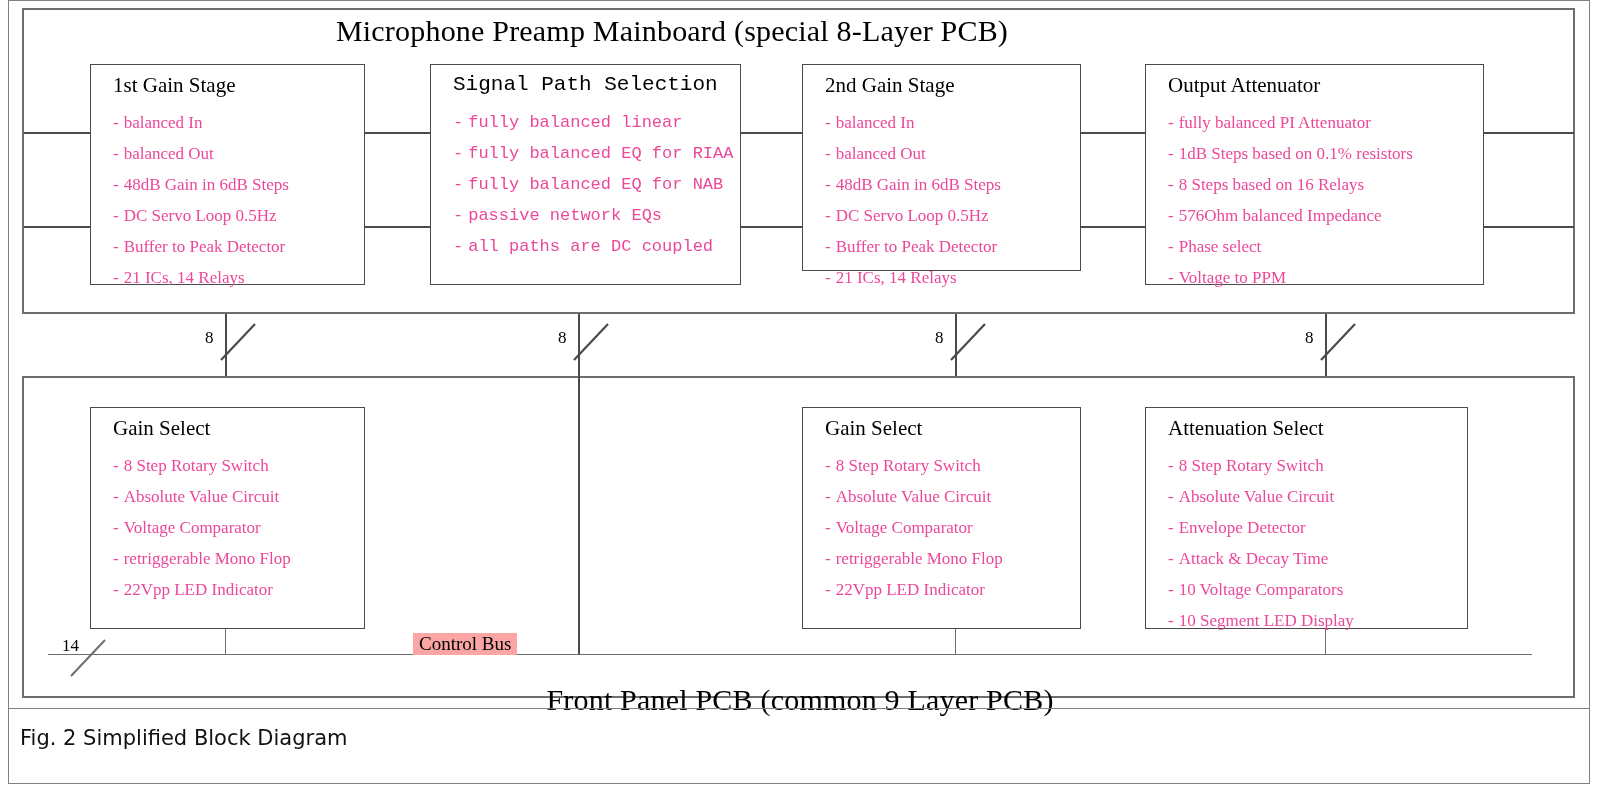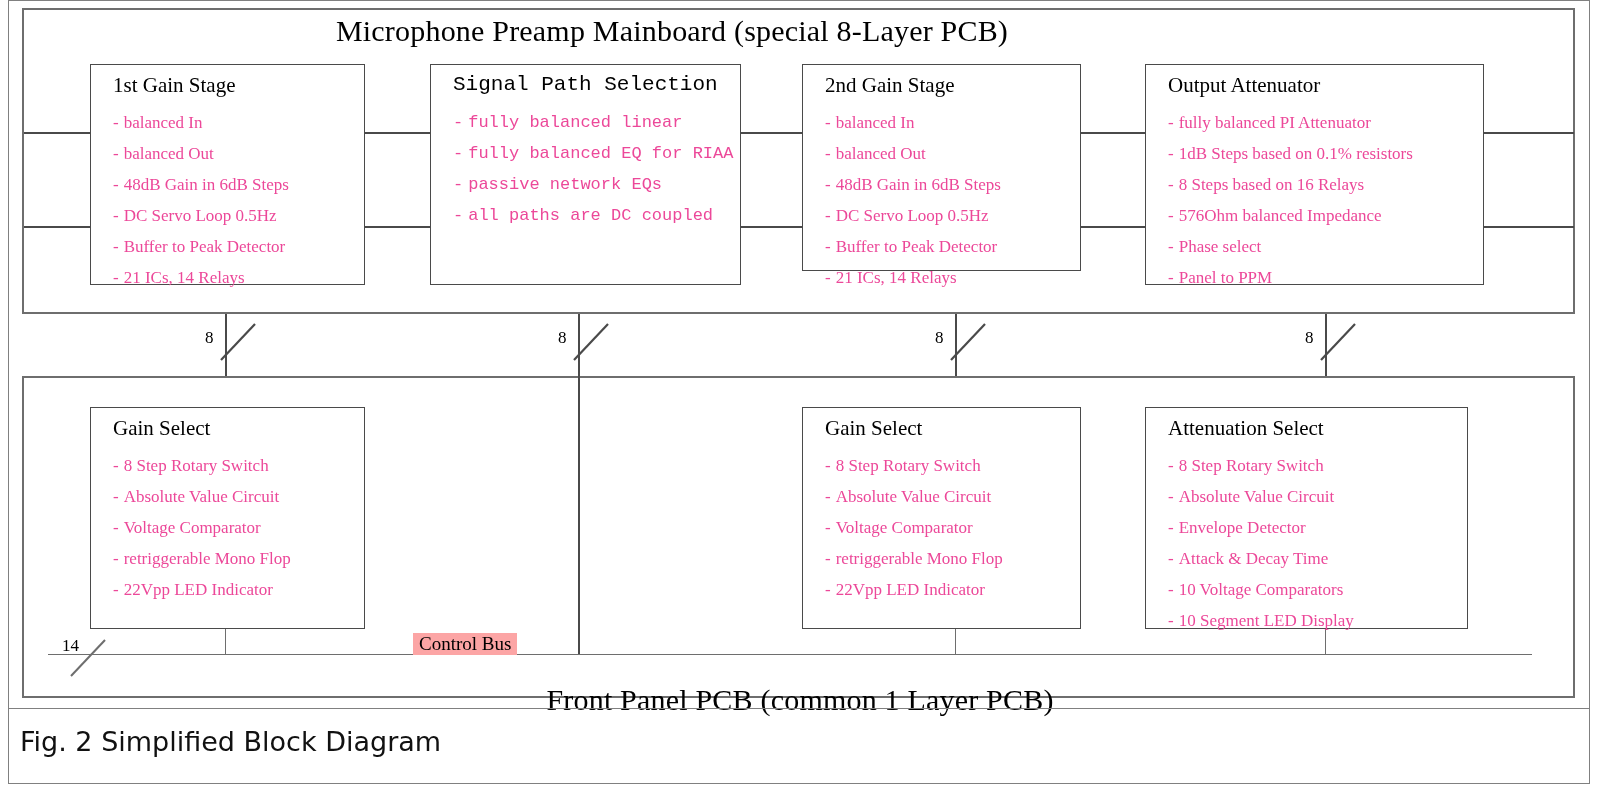--- a/index.html
+++ b/index.html
@@ -38,21 +38,21 @@
     top: 708px;
     width: 1582px;
     height: 1px;
     background: #808080;
   }
   .caption-text {
     position: absolute;
     left: 20px;
     top: 726px;
     font-family: "DejaVu Sans", "Liberation Sans", sans-serif;
-    font-size: 27px;
+    font-size: 21px;
     color: #111111;
     white-space: nowrap;
   }
 
   
   .pcb-frame {
     position: absolute;
     border: 2px solid #6e6e6e;
     box-sizing: border-box;
     background: transparent;
@@ -208,20 +208,21 @@
       <div class="block-item"><span class="dash">-</span><span>Buffer to Peak Detector</span></div>
       <div class="block-item"><span class="dash">-</span><span>21 ICs, 14 Relays</span></div>
     </div>
   </div>
 
   <div class="block" style="left:430px; top:64px; width:311px; height:221px;font-family:Liberation Mono, monospace;">
     <div class="block-title">Signal Path Selection</div>
     <div class="block-items">
       <div class="block-item"><span class="dash">-</span><span>fully balanced linear</span></div>
       <div class="block-item"><span class="dash">-</span><span>fully balanced EQ for RIAA</span></div>
+      <div class="block-item"><span class="dash">-</span><span>fully balanced EQ for NAB</span></div>
       <div class="block-item"><span class="dash">-</span><span>passive network EQs</span></div>
       <div class="block-item"><span class="dash">-</span><span>all paths are DC coupled</span></div>
     </div>
   </div>
 
   <div class="block" style="left:802px; top:64px; width:279px; height:207px;">
     <div class="block-title">2nd Gain Stage</div>
     <div class="block-items">
       <div class="block-item"><span class="dash">-</span><span>balanced In</span></div>
       <div class="block-item"><span class="dash">-</span><span>balanced Out</span></div>
@@ -233,21 +234,21 @@
   </div>
 
   <div class="block" style="left:1145px; top:64px; width:339px; height:221px;">
     <div class="block-title">Output Attenuator</div>
     <div class="block-items">
       <div class="block-item"><span class="dash">-</span><span>fully balanced PI Attenuator</span></div>
       <div class="block-item"><span class="dash">-</span><span>1dB Steps based on 0.1% resistors</span></div>
       <div class="block-item"><span class="dash">-</span><span>8 Steps based on 16 Relays</span></div>
       <div class="block-item"><span class="dash">-</span><span>576Ohm balanced Impedance</span></div>
       <div class="block-item"><span class="dash">-</span><span>Phase select</span></div>
-      <div class="block-item"><span class="dash">-</span><span>Panel to PPM</span></div>
+      <div class="block-item"><span class="dash">-</span><span>Voltage to PPM</span></div>
     </div>
   </div>
 
   <div class="wire-v" style="left:225px; top:314px; height:62px;"></div>
   <div class="bus-group" style="left:225px; top:314px;">
     <svg class="bus-slash" viewBox="0 0 46 46" style="left:-8px; top:6px;">
       <line x1="4" y1="40" x2="38" y2="4" stroke="#4a4a4a" stroke-width="2.2"></line>
     </svg>
     <div class="bus-count" style="left:-20px; top:14px;">8</div>
   </div>
@@ -270,21 +271,21 @@
 
   <div class="wire-v" style="left:1325px; top:314px; height:62px;"></div>
   <div class="bus-group" style="left:1325px; top:314px;">
     <svg class="bus-slash" viewBox="0 0 46 46" style="left:-8px; top:6px;">
       <line x1="4" y1="40" x2="38" y2="4" stroke="#4a4a4a" stroke-width="2.2"></line>
     </svg>
     <div class="bus-count" style="left:-20px; top:14px;">8</div>
   </div>
 
   <div class="pcb-frame pcb-front"></div>
-  <div class="pcb-title pcb-title-front">Front Panel PCB (common 1 Layer PCB)</div>
+  <div class="pcb-title pcb-title-front">Front Panel PCB (common 9 Layer PCB)</div>
 
   <div class="block" style="left:90px; top:407px; width:275px; height:222px;">
     <div class="block-title">Gain Select</div>
     <div class="block-items">
       <div class="block-item"><span class="dash">-</span><span>8 Step Rotary Switch</span></div>
       <div class="block-item"><span class="dash">-</span><span>Absolute Value Circuit</span></div>
       <div class="block-item"><span class="dash">-</span><span>Voltage Comparator</span></div>
       <div class="block-item"><span class="dash">-</span><span>retriggerable Mono Flop</span></div>
       <div class="block-item"><span class="dash">-</span><span>22Vpp LED Indicator</span></div>
     </div>

